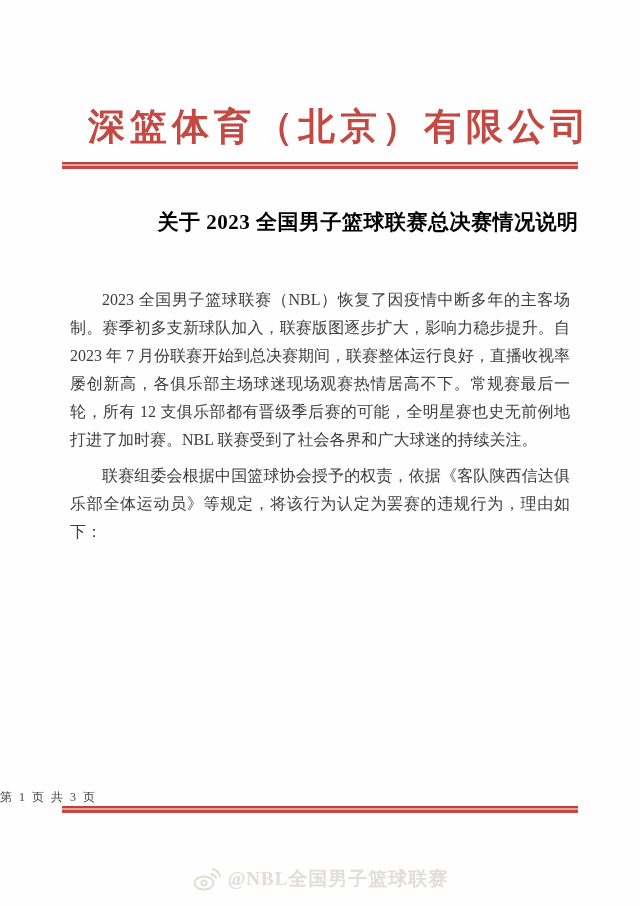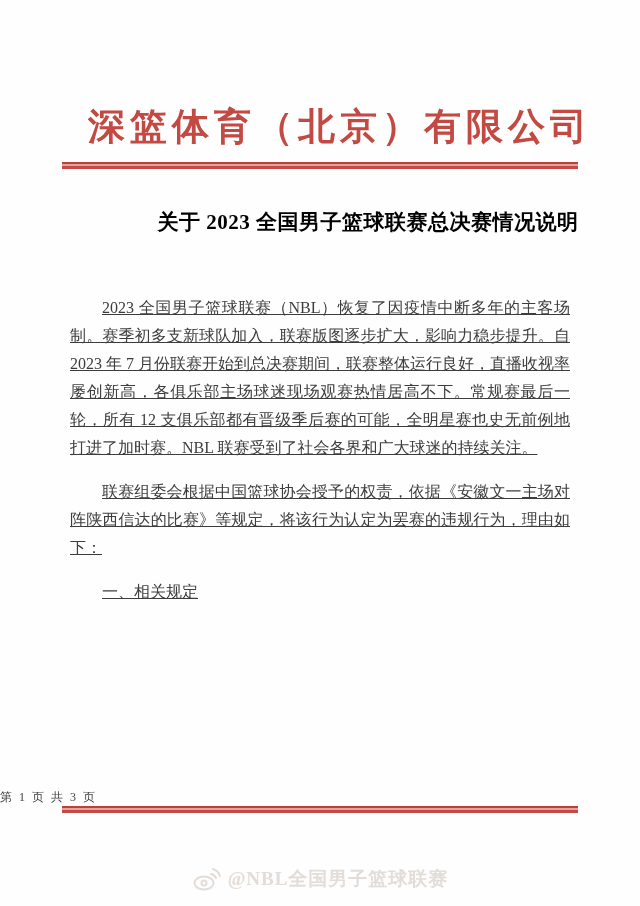--- a/index.html
+++ b/index.html
@@ -59,23 +59,22 @@
     position: absolute;
     top: 278px;
     left: 70px;
     width: 500px;
     font-size: 16px;
     line-height: 28px;
     text-align: justify;
     color: #3d3d3d;
   }
   .body-text p {
-    margin: 16px 0 4px 0;
+    margin: 8px 0 4px 0;
     text-indent: 2em;
-    text-decoration: underline;
   }
   .footer-text {
     position: absolute;
     top: 789px;
     left: 0;
     width: 100%;
     font-size: 12px;
     letter-spacing: 2px;
     color: #3f3f3f;
   }
@@ -101,22 +100,21 @@
 <div class="page">
 
   <div class="letterhead">深篮体育（北京）有限公司</div>
 
   <div class="rule rule-header"></div>
 
   <h1 class="doc-title">关于 2023 全国男子篮球联赛总决赛情况说明</h1>
 
   <div class="body-text">
     <p>2023 全国男子篮球联赛（NBL）恢复了因疫情中断多年的主客场制。赛季初多支新球队加入，联赛版图逐步扩大，影响力稳步提升。自 2023 年 7 月份联赛开始到总决赛期间，联赛整体运行良好，直播收视率屡创新高，各俱乐部主场球迷现场观赛热情居高不下。常规赛最后一轮，所有 12 支俱乐部都有晋级季后赛的可能，全明星赛也史无前例地打进了加时赛。NBL 联赛受到了社会各界和广大球迷的持续关注。</p>
-    <p>联赛组委会根据中国篮球协会授予的权责，依据《安徽文一主场对阵陕西信达的比赛》等规定，将该行为认定为罢赛的违规行为，理由如下：</p>
-    <p>一、相关规定</p>
+    <p>联赛组委会根据中国篮球协会授予的权责，依据《客队陕西信达俱乐部全体运动员》等规定，将该行为认定为罢赛的违规行为，理由如下：</p>
   </div>
 
   <div class="footer-text">第 1 页 共 3 页</div>
 
   <div class="rule rule-footer"></div>
 
   <div class="watermark">
     <span>
       <svg width="30" height="26" viewBox="0 0 30 26" fill="none" stroke="#e2ddd8" stroke-width="2" stroke-linecap="round">
         <ellipse cx="12" cy="17" rx="9.5" ry="6.5"></ellipse>

